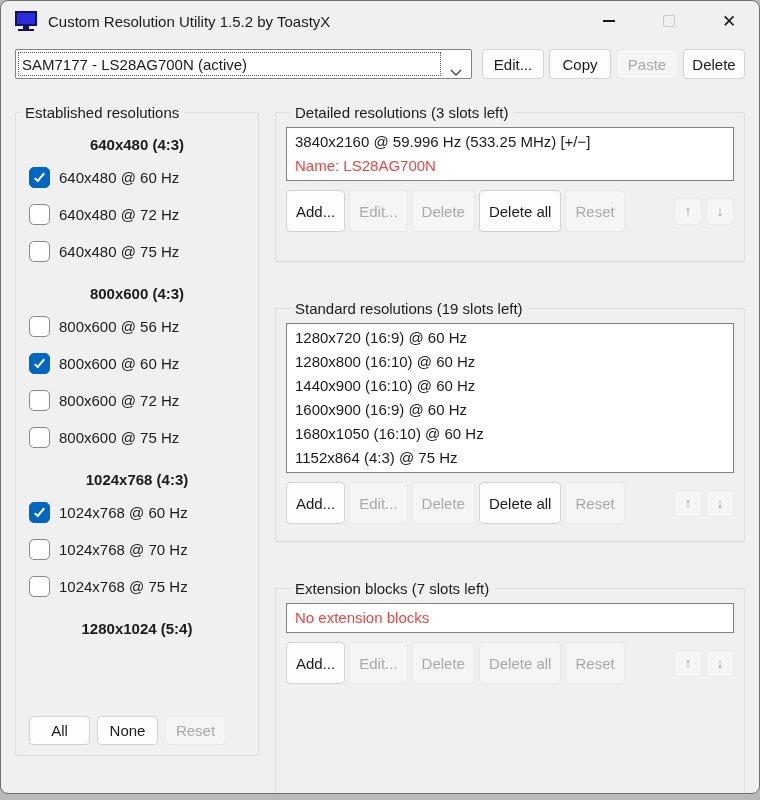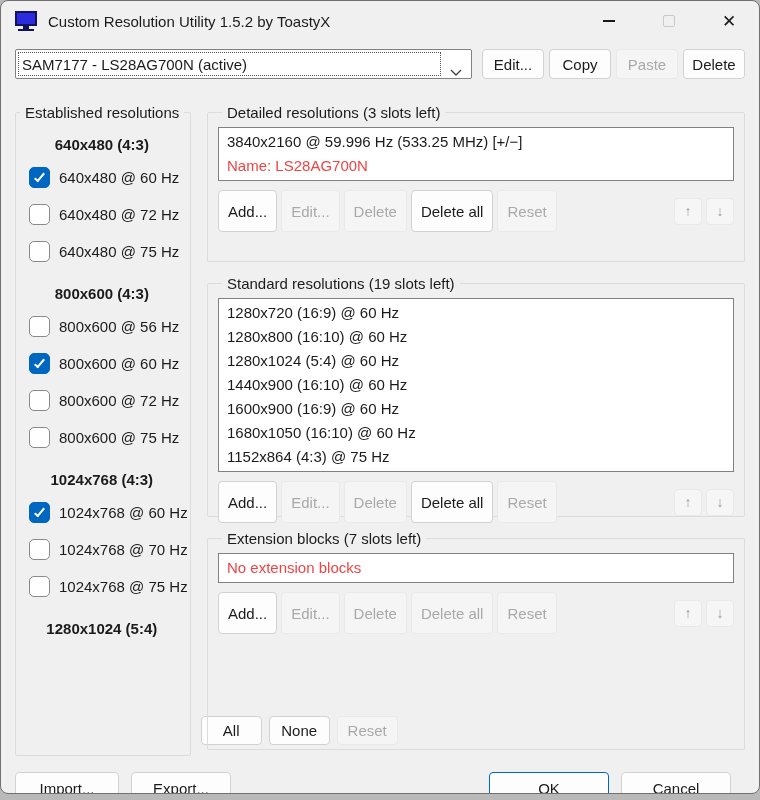--- a/index.html
+++ b/index.html
@@ -51,31 +51,31 @@
     cursor:default; white-space:nowrap;
   }
   .btn.disabled { background:#f5f5f5; border-color:#e9e9e9; color:#a9a9a9; }
   .btn.default-btn { border-color:#0067c0; }
   .sel-btn { width:62px; height:30px; }
   
   .content { flex:none; display:flex; padding:8px 14px 0 14px; gap:16px; align-items:flex-start; }
   fieldset { border:1px solid #dcdcdc; border-radius:2px; margin:0; padding:0; min-width:0; }
   legend { font-size:15px; color:#1b1b1b; padding:0 5px; margin-left:4px; white-space:nowrap; }
   
-  .established { width:176px; height:652px; display:flex; flex-direction:row; padding:0 0 10px 0; }
+  .established { width:244px; height:652px; display:flex; flex-direction:column; padding:0 0 10px 0; }
   .res-heading { font-weight:bold; text-align:center; font-size:15px; height:22px; line-height:22px; margin-top:13px; margin-bottom:3px; }
   .cb-row { display:flex; align-items:center; height:37px; padding-left:13px; gap:9px; }
   .cb { width:21px; height:21px; border:1px solid #8a8a8a; border-radius:5px; background:#fff; position:relative; flex:none; }
   .cb.checked { background:#0067c0; border-color:#0067c0; }
   .cb .tick { position:absolute; left:7px; top:3px; width:5px; height:11px; border-right:2px solid #fff; border-bottom:2px solid #fff; transform:rotate(40deg); }
   .cb-label { font-size:15px; white-space:nowrap; }
   .est-footer { margin-top:auto; display:flex; gap:7px; padding-left:13px; }
   .est-footer .btn { width:61px; height:29px; }
   
-  .right-col { flex:1; display:flex; flex-direction:column; }
+  .right-col { flex:1; display:flex; flex-direction:column;gap:25px; }
   .section { display:flex; flex-direction:column; padding:6px 10px 0 10px; margin-bottom:13px; }
   .section.sec-detailed  { height:158px; }
   .section.sec-standard  { height:242px; }
   .section.sec-extension { height:220px; margin-bottom:0; }
   .listbox {
     background:#fff; border:1px solid #818181;
     font-size:15px; line-height:24px; padding:2px 8px;
     overflow:hidden; flex:1;
   }
   .lb-line { white-space:nowrap; }
@@ -220,21 +220,20 @@
             <button class="btn arrow-btn disabled">
               <span>↓</span>
             </button>
           </div>
         </fieldset>
         <fieldset class="section sec-standard">
           <legend>Standard resolutions (19 slots left)</legend>
           <div class="listbox">
             <div class="lb-line">1280x720 (16:9) @ 60 Hz</div>
             <div class="lb-line">1280x800 (16:10) @ 60 Hz</div>
-            <div class="lb-line">1280x1024 (5:4) @ 60 Hz</div>
             <div class="lb-line">1440x900 (16:10) @ 60 Hz</div>
             <div class="lb-line">1600x900 (16:9) @ 60 Hz</div>
             <div class="lb-line">1680x1050 (16:10) @ 60 Hz</div>
             <div class="lb-line">1152x864 (4:3) @ 75 Hz</div>
           </div>
           <div class="sec-btn-row">
             <button class="btn sec-btn">Add...</button>
             <button class="btn sec-btn disabled">Edit...</button>
             <button class="btn sec-btn disabled">Delete</button>
             <button class="btn sec-btn">Delete all</button>

